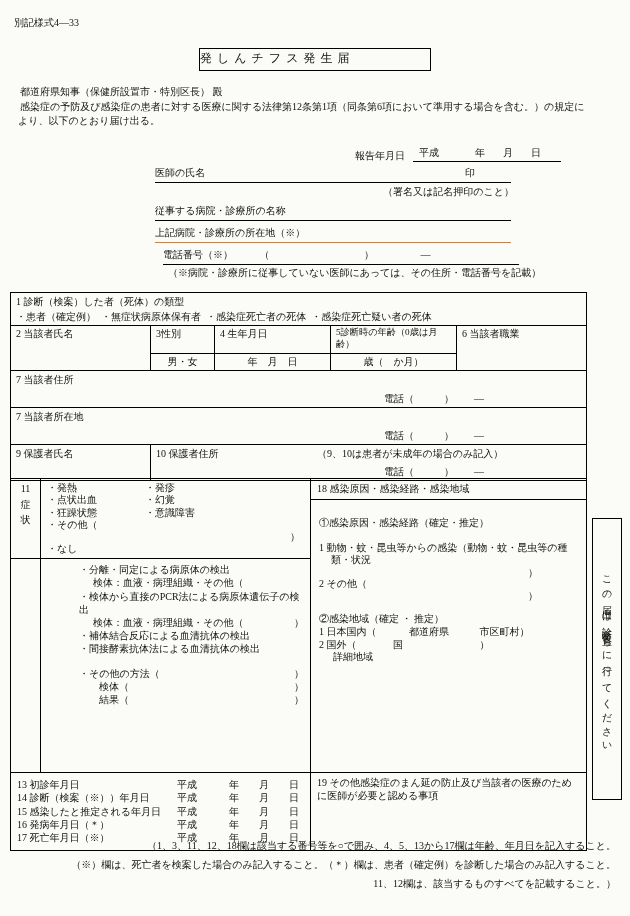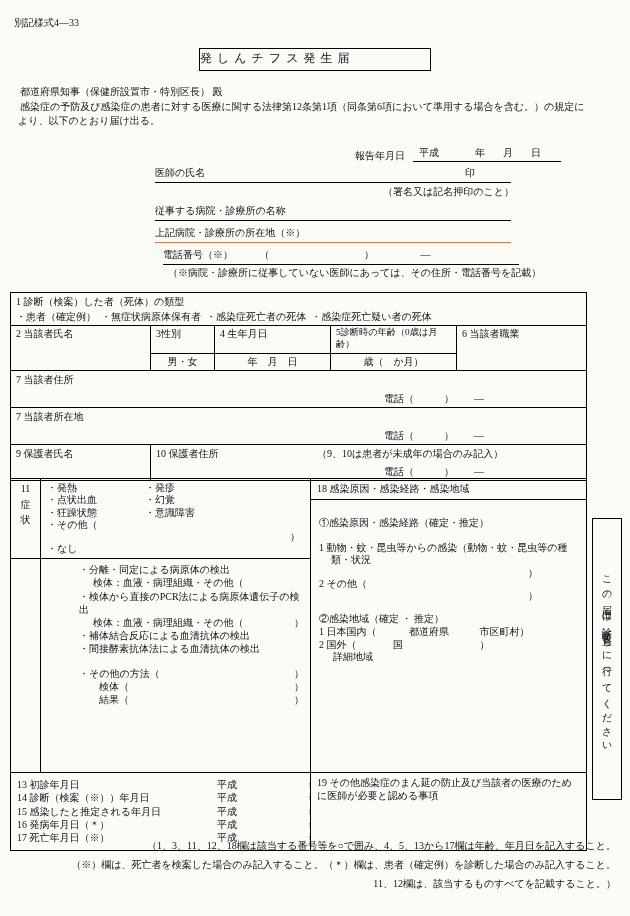--- a/index.html
+++ b/index.html
@@ -61,21 +61,21 @@
   .ind12 { padding-left:12px; } .ind14 { padding-left:14px; } .ind20 { padding-left:20px;align-items:flex-end; }
   .paren-flex { display:flex; justify-content:space-between; }
   .gap-top { margin-top:11px; }
   .c18 { padding:0; }
   .s18-title { padding:3px 6px 4px; border-bottom:1px solid #000; }
   .s18-body { padding:5px 8px; line-height:12.6px; }
   .mt12 { margin-top:12px; }
   .ml30 { margin-left:30px; } .ml28 { margin-left:28px; } .ml34 { margin-left:34px; } .ml74 { margin-left:74px; }
   .c19 { padding:3px 6px; line-height:13px; }
   .c1317 { padding:5px 2px; }
-  .drow { display:grid; grid-template-columns:160px 52px 30px 30px auto; line-height:13.2px; padding-left:4px;gap:40px; }
+  .drow { display:grid; grid-template-columns:160px 52px 30px 30px auto; line-height:13.2px; padding-left:4px; }
 
   .side-note { top:518px; left:592px; width:30px; height:282px; border:1px solid #000;
                writing-mode:vertical-rl; text-orientation:upright; display:flex;
                align-items:center; justify-content:center; letter-spacing:3px; font-size:10px; }
 
   .footer { top:836px; left:12px; width:604px;text-align:right; }
   .footer div { line-height:19px; }
 </style>
 </head>
 <body>

